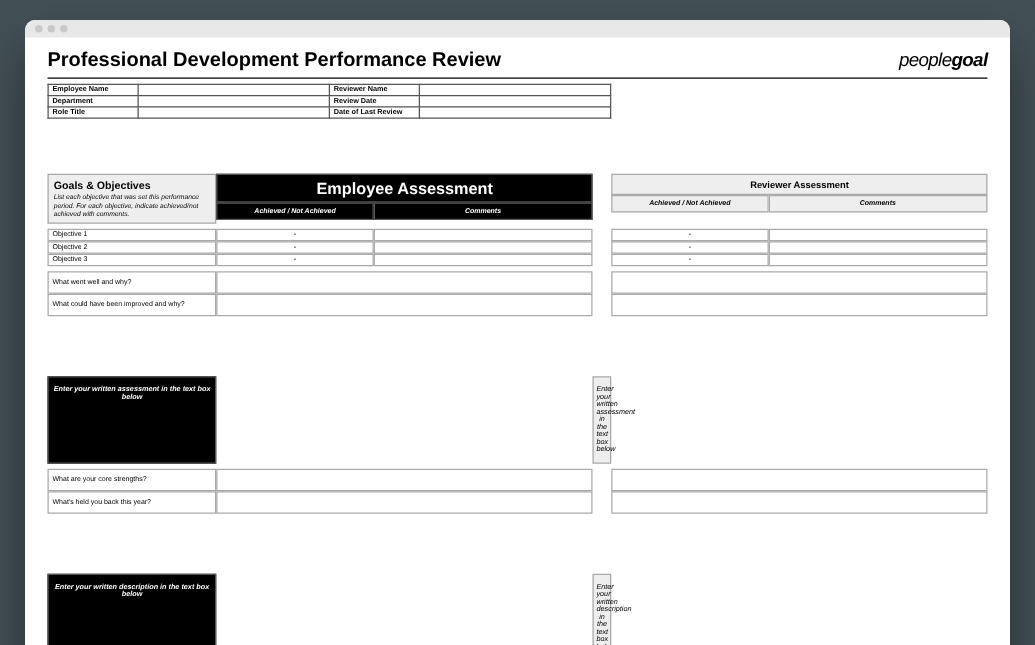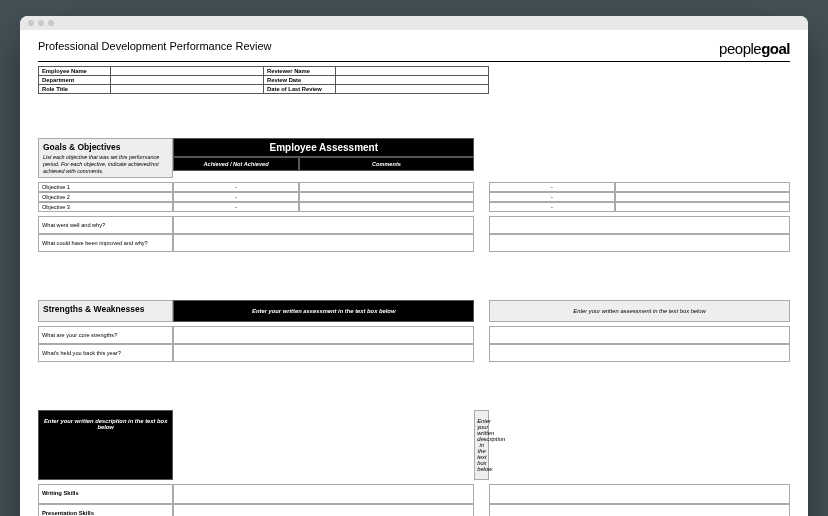--- a/index.html
+++ b/index.html
@@ -18,32 +18,32 @@
   height: 14px;
   background: #e8e8e8;
   display: flex;
   align-items: center;
   padding-left: 8px;
   gap: 4px;
 }
 .dot { width: 6px; height: 6px; border-radius: 50%; background: #c9c9c9; }
 .doc { padding: 10px 18px 18px; font-size: 6.2px; color: #000; }
 .header-row { display: flex; justify-content: space-between; align-items: flex-start; margin-bottom: 4px;}
-.title { font-size: 11px; font-weight: 400; }
-.logo { font-size: 15px; font-weight: 400; letter-spacing:-.5px;}
+.title { font-size: 16px; font-weight: 700; }
+.logo { font-size: 15px; font-weight: 400; letter-spacing:-.5px;font-style:italic;}
 .logo b { font-weight: 800; }
 .rule { height: 1px; background: #000; margin-bottom: 4px;}
 .info-table { width: 60%; border-collapse: collapse; margin-bottom: 6px;}
 .info-table td { border: 1px solid #555; padding: 1px 3px; font-size: 5.8px; font-weight: 700; width: 16%; }
 .info-table td.v { font-weight: 400; width: 34%;}
 .section { display: grid; grid-template-columns: 18% 40% 2% 40%; margin-bottom: 4px; margin-top: 44px;}
 .section-head { background: #eee; border: 1px solid #aaa; padding: 3px 4px; }
 .section-head h3 { font-size: 8.5px; font-weight: 800; margin-bottom: 2px;}
 .section-head p { font-size: 5.4px; font-style: italic; line-height: 1.25;}
-.black-head { background: #000; color: #fff; text-align: center; font-weight: 700; font-size: 10px; padding: 3px 2px; border:1px solid #555;}
+.black-head { background: #000; color: #fff; text-align: center; font-weight: 700; font-size: 13px; padding: 3px 2px; border:1px solid #555;}
 .col-head-row { display: grid; grid-template-columns: 1fr 1.4fr;}
 .col-head-row > div { background: #000; color: #fff; text-align: center; font-size: 5.6px; font-weight: 700; font-style: italic; padding: 3px 2px; border:1px solid #555;}
 .gray-head { background: #eee; text-align: center; font-weight: 700; font-size: 7.5px; padding: 3px 2px; border:1px solid #aaa; color:#000;}
 .gray-col-row { display: grid; grid-template-columns: 1fr 1.4fr;}
 .gray-col-row > div { background: #eee; text-align: center; font-size: 5.6px; font-weight: 700; font-style: italic; padding: 3px 2px; border:1px solid #aaa;}
 .obj-row { display: grid; grid-template-columns: 18% 40% 2% 40%; }
 .obj-label { border: 1px solid #aaa; padding: 1px 3px; font-size: 5.6px;}
 .obj-cells { display: grid; grid-template-columns: 1fr 1.4fr;}
 .obj-cells > div { border: 1px solid #aaa; padding: 1px 3px; font-size: 5.6px; text-align:center;}
 .gap {}
@@ -102,20 +102,27 @@
         <p>List each objective that was set this performance period. For each objective, indicate achieved/not achieved with comments.</p>
       </div>
       <div>
         <div class="black-head">Employee Assessment</div>
         <div class="col-head-row">
           <div>Achieved / Not Achieved</div>
           <div>Comments</div>
         </div>
       </div>
       <div class="gap"></div>
+      <div>
+        <div class="gray-head">Reviewer Assessment</div>
+        <div class="gray-col-row">
+          <div>Achieved / Not Achieved</div>
+          <div>Comments</div>
+        </div>
+      </div>
     </div>
     <div id="goals-rows">
         <div class="obj-row">
           <div class="obj-label">Objective 1</div>
           <div class="obj-cells">
             <div>-</div>
             <div></div>
           </div>
           <div class="gap"></div>
           <div class="obj-cells">
@@ -158,23 +165,20 @@
     </div>
     <div class="row2">
       <div class="q">What could have been improved and why?</div>
       <div class="cell"></div>
         <div class="gap"></div>
       <div class="cell"></div>
     </div>
 
     <div style="height:4px"></div>
     <div class="section">
-      <div class="section-head">
-        <h3>Strengths &amp; Weaknesses</h3>
-      </div>
       <div class="prompt-black">Enter your written assessment in the text box below</div>
       <div class="gap"></div>
       <div class="prompt-gray">Enter your written assessment in the text box below</div>
     </div>
     <div class="row2">
       <div class="q">What are your core strengths?</div>
       <div class="cell"></div>
         <div class="gap"></div>
       <div class="cell"></div>
     </div>

